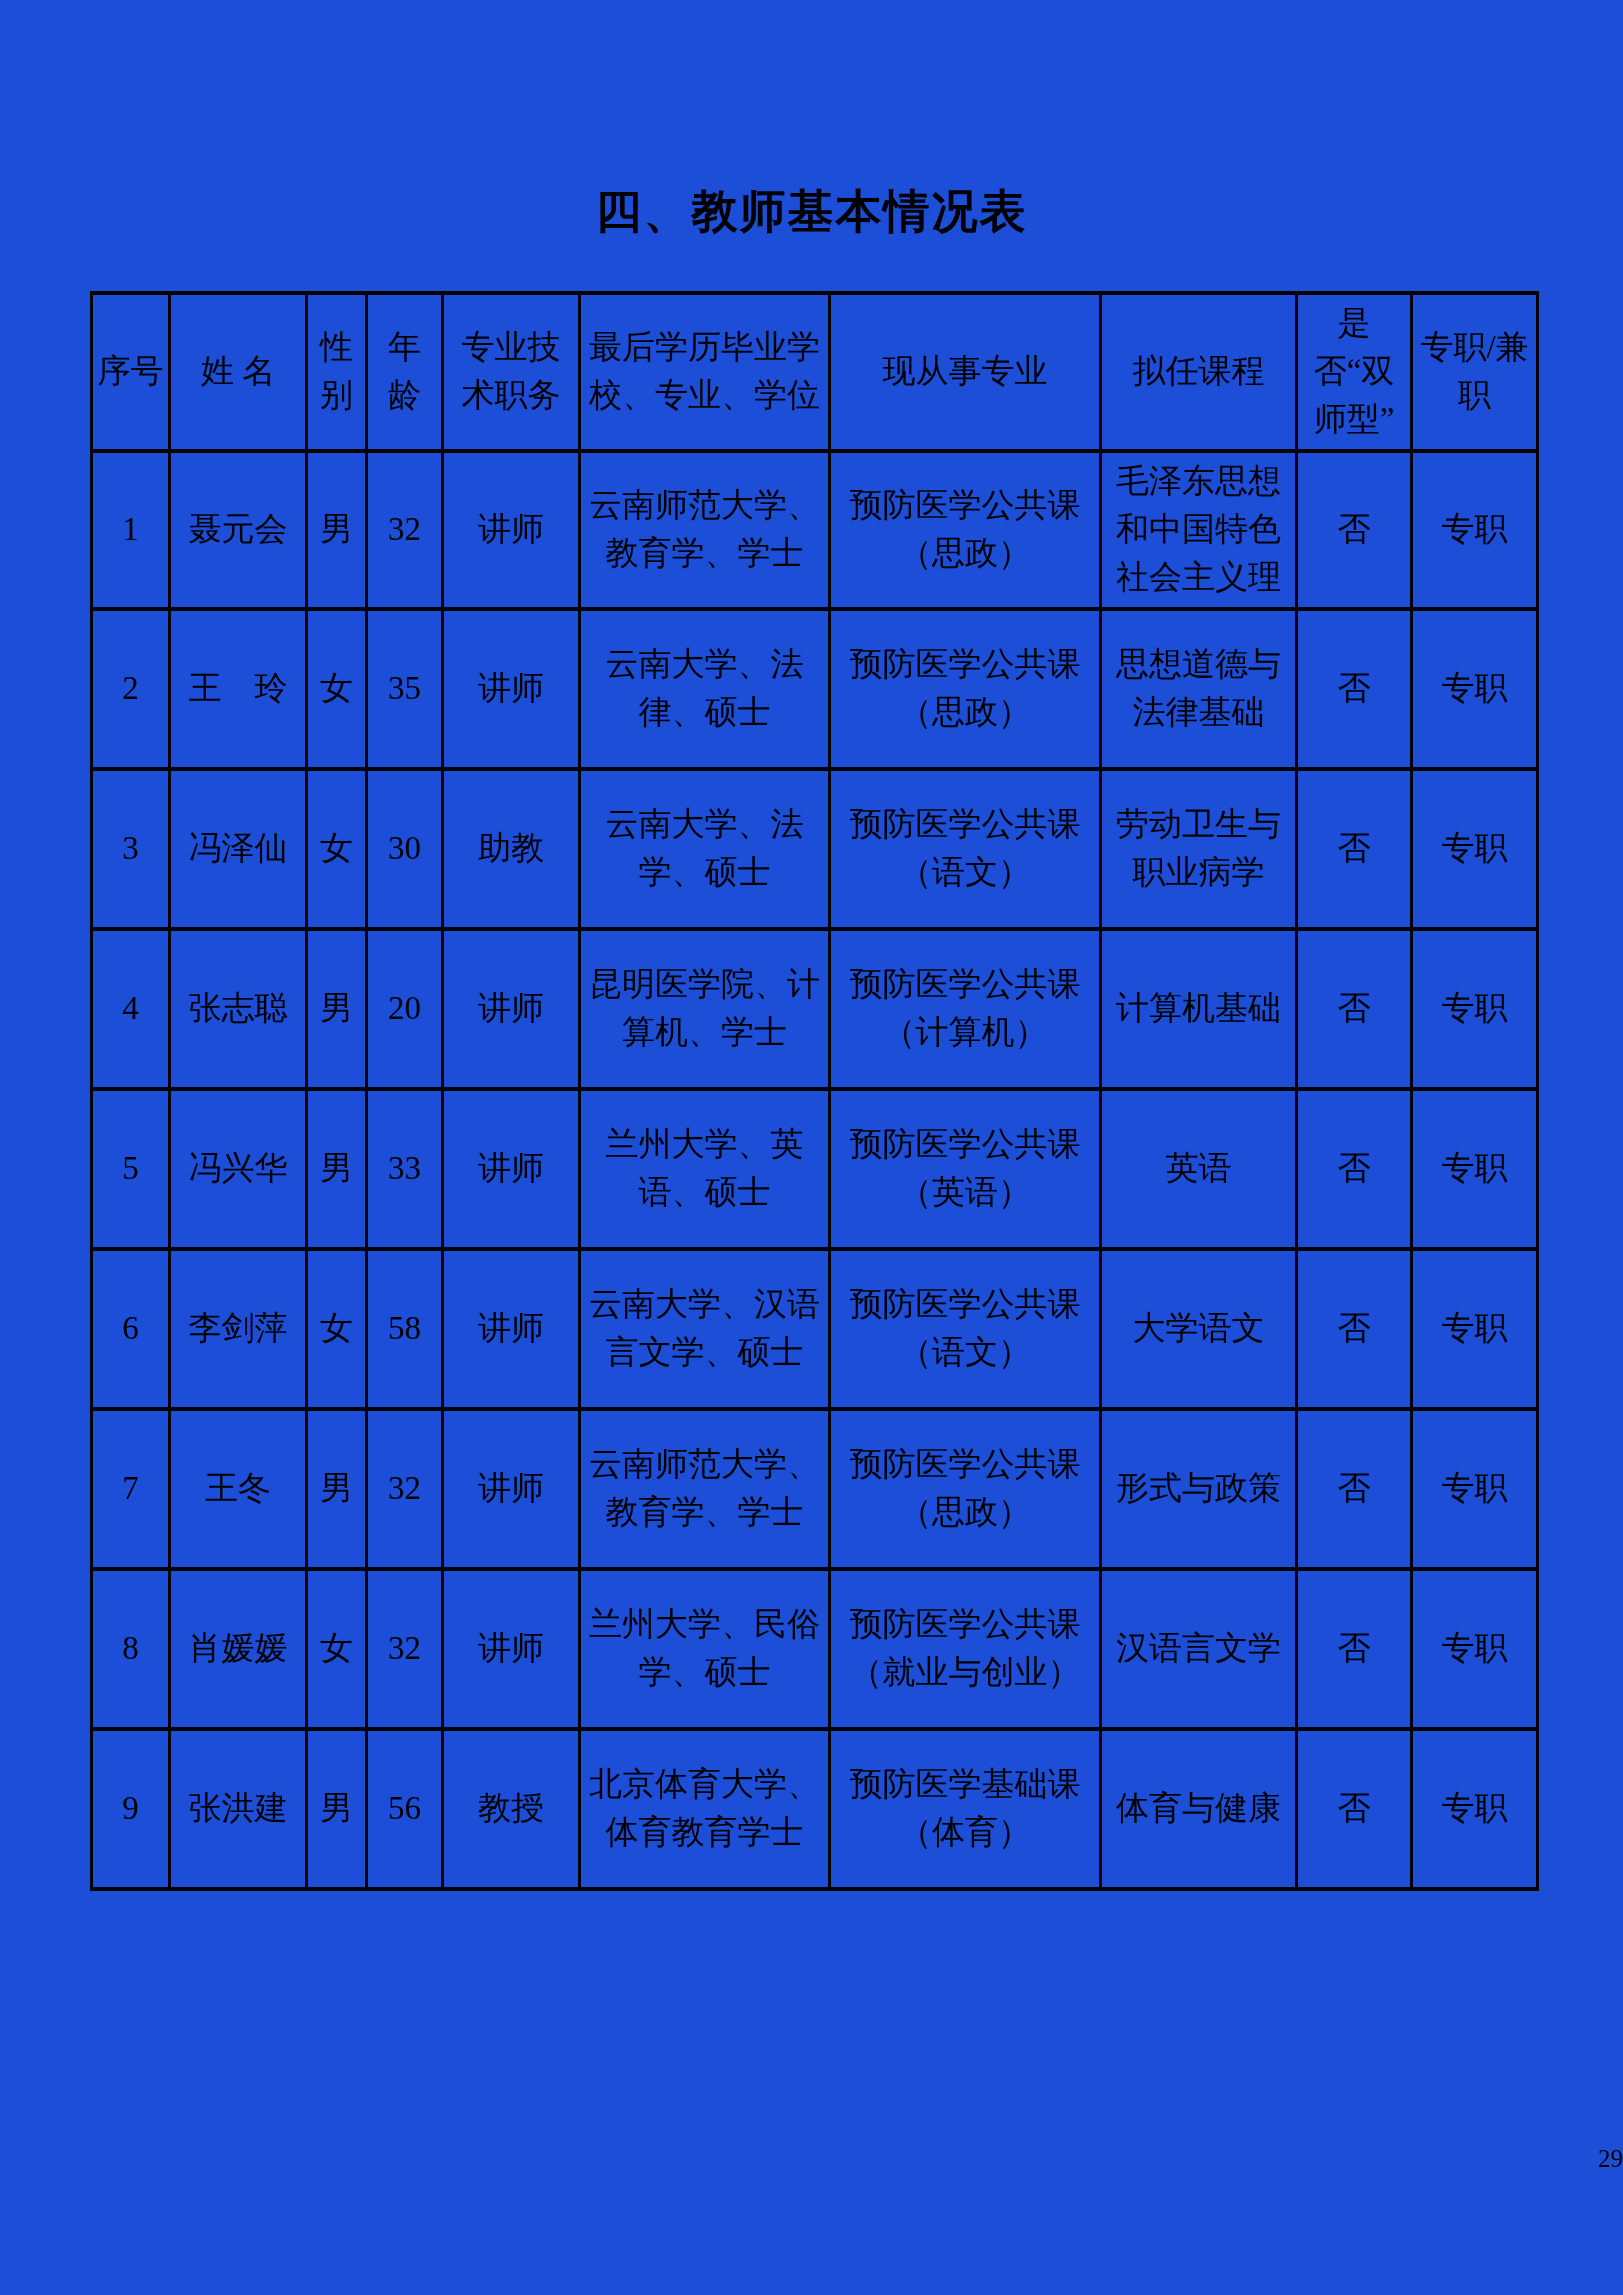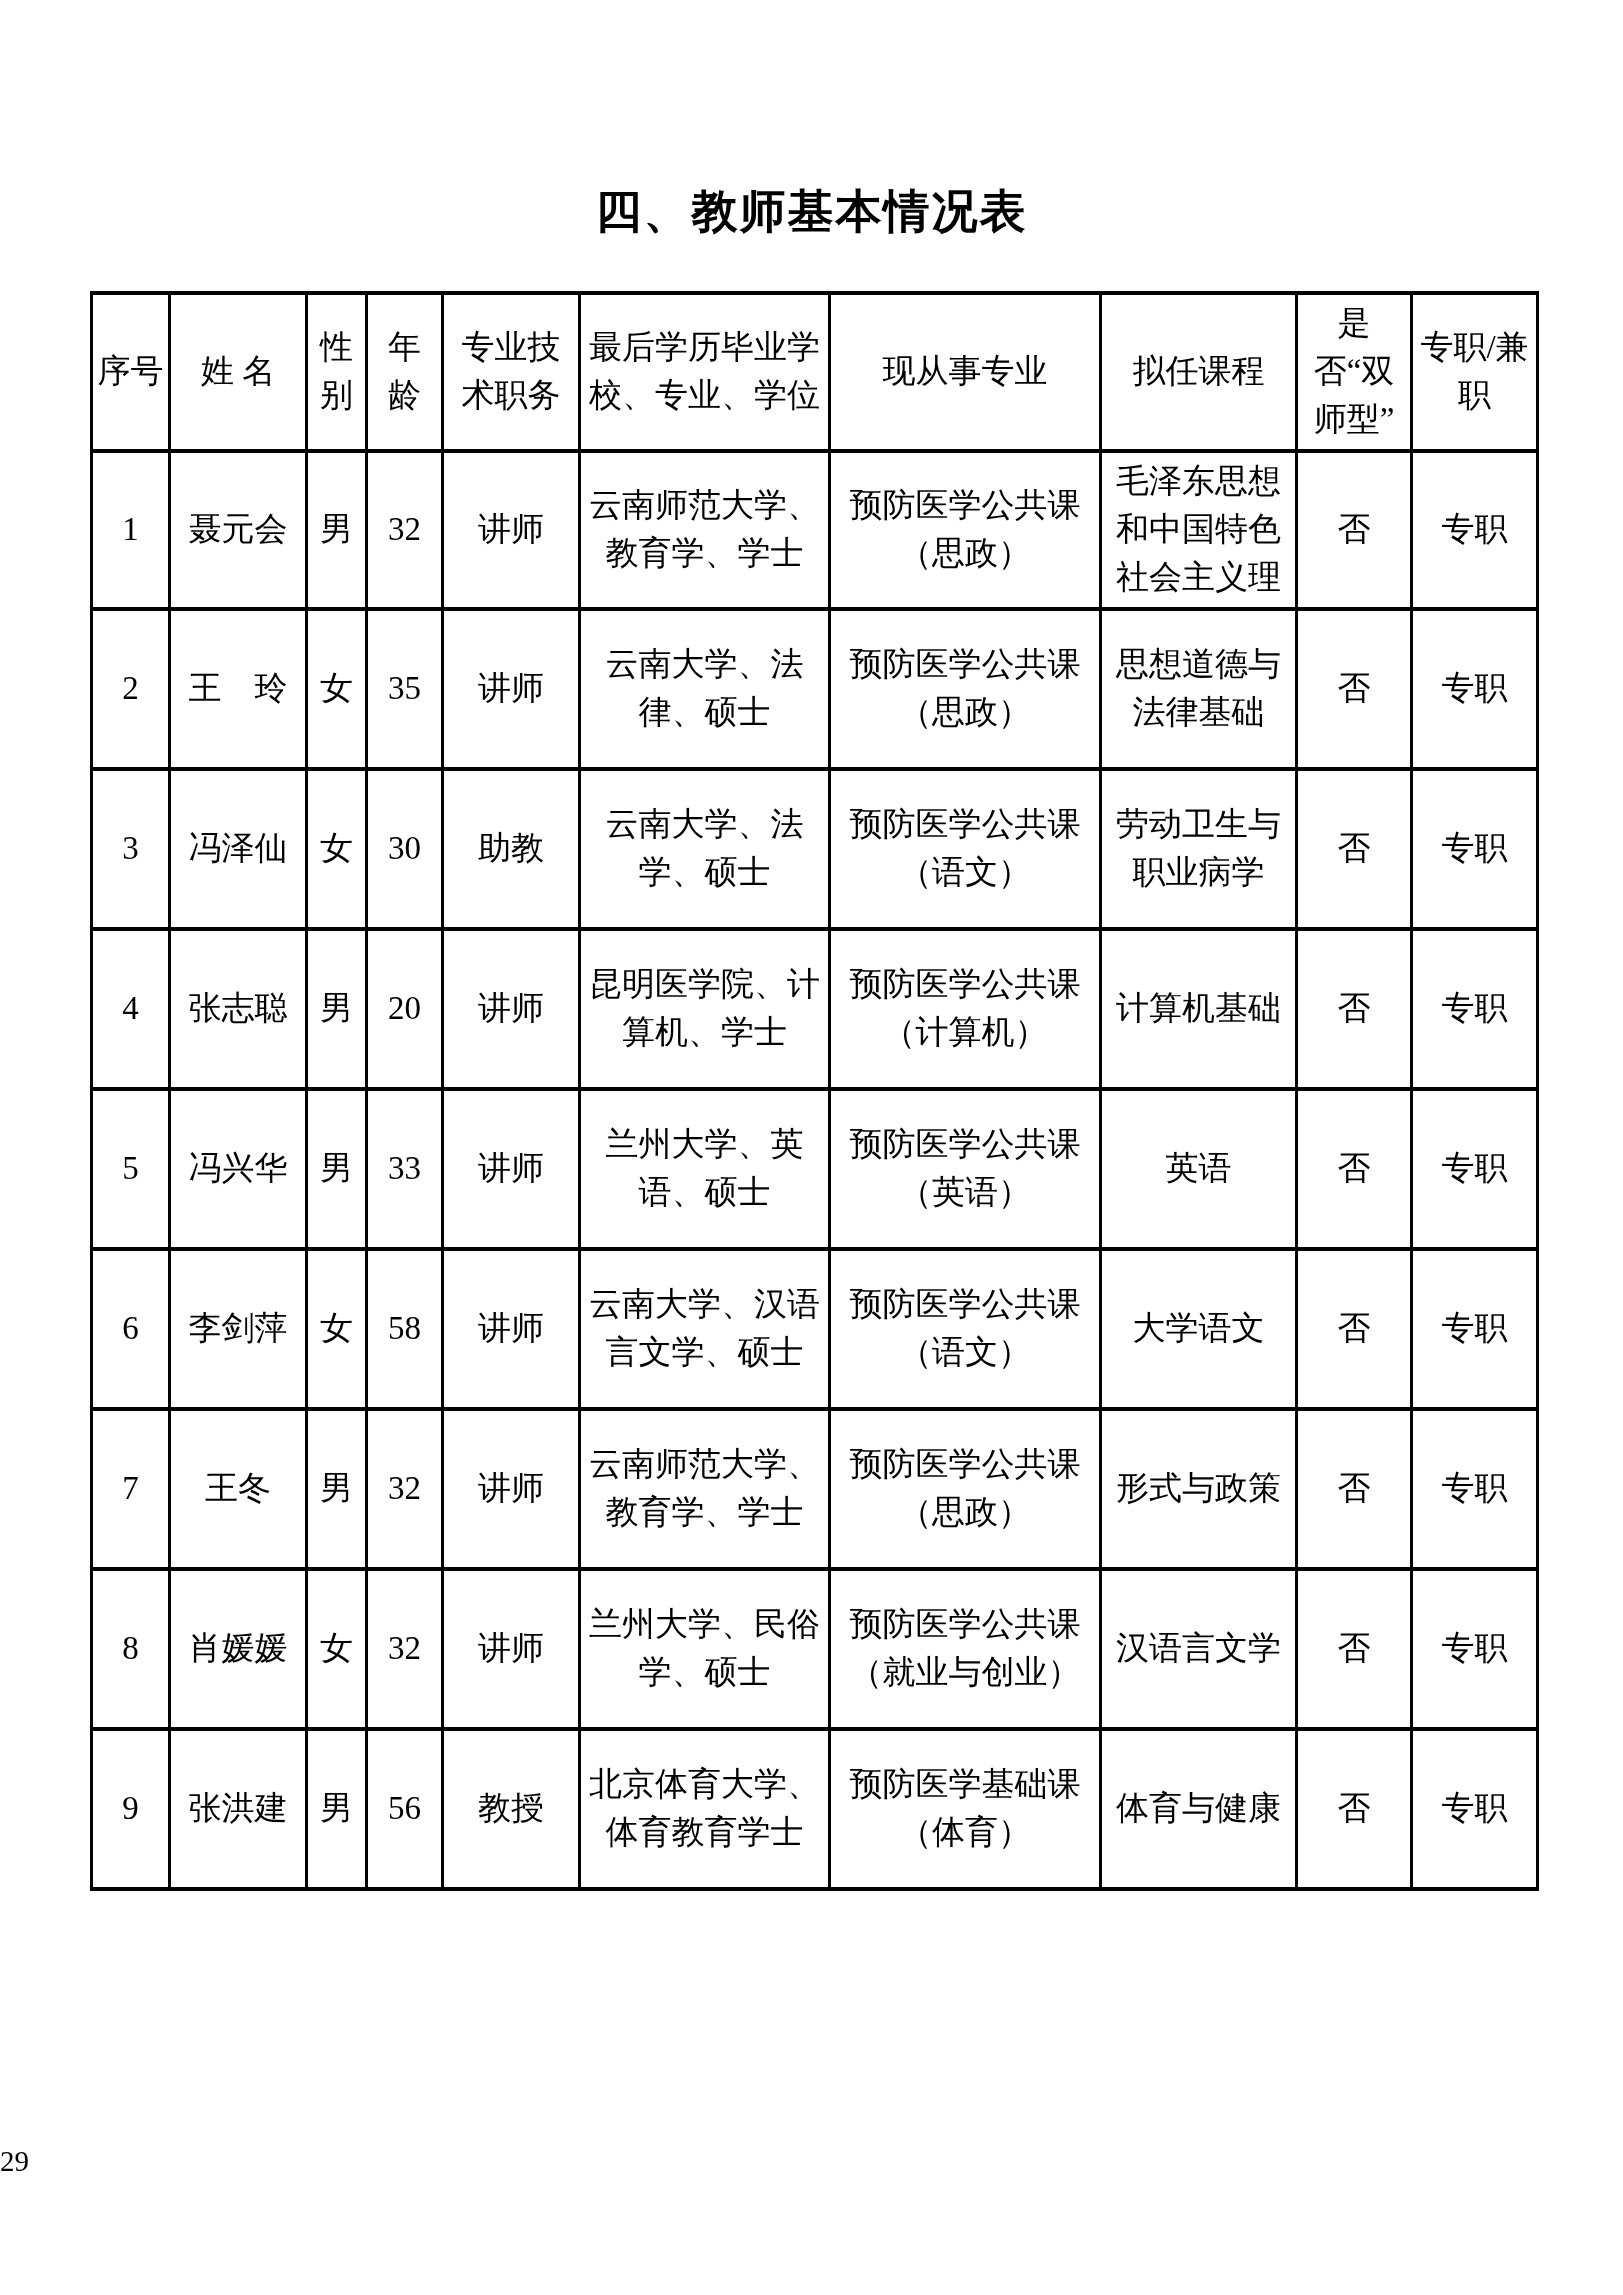--- a/index.html
+++ b/index.html
@@ -4,21 +4,21 @@
 <style>
   html, body {
     margin: 0;
     padding: 0;
     background: #888;
   }
   .page {
     position: relative;
     width: 1623px;
     height: 2295px;
-    background: #ffffff;
+    background: #1d4ed8;
     color: #000000;
     font-family: "Liberation Serif", serif;
     margin: 0 auto;
     overflow: hidden;
     text-decoration: underline;
   }
   .doc-title {
     position: absolute;
     top: 181px;
     left: 0;
@@ -54,22 +54,22 @@
     overflow: hidden;
   }
   .teacher-table thead tr { height: 118px; }
   .teacher-table tbody tr { height: 160px; }
   .teacher-table tbody tr:first-child { height: 151px; }
   .page-number {
     position: absolute;
     top: 2145px;
     left: 0;
     width: 100%;
-    text-align: left;
-    font-size: 29px;
+    text-align: right;
+    font-size: 25px;
   }
 </style>
 </head>
 <body>
 
 <div class="page">
 
   <h1 class="doc-title">四、教师基本情况表</h1>
 
   <table class="teacher-table">

